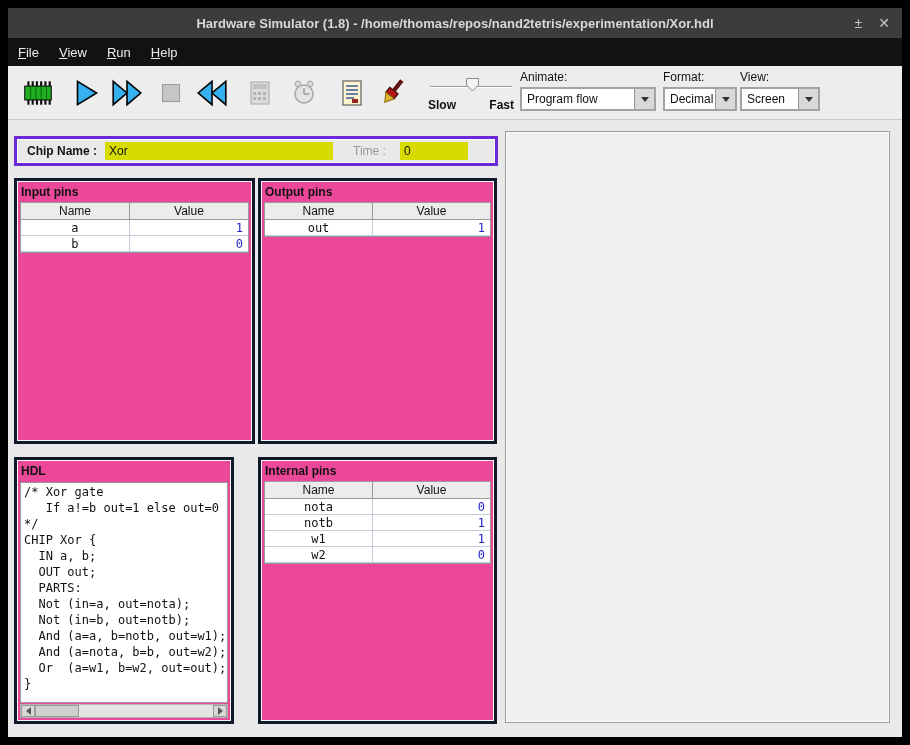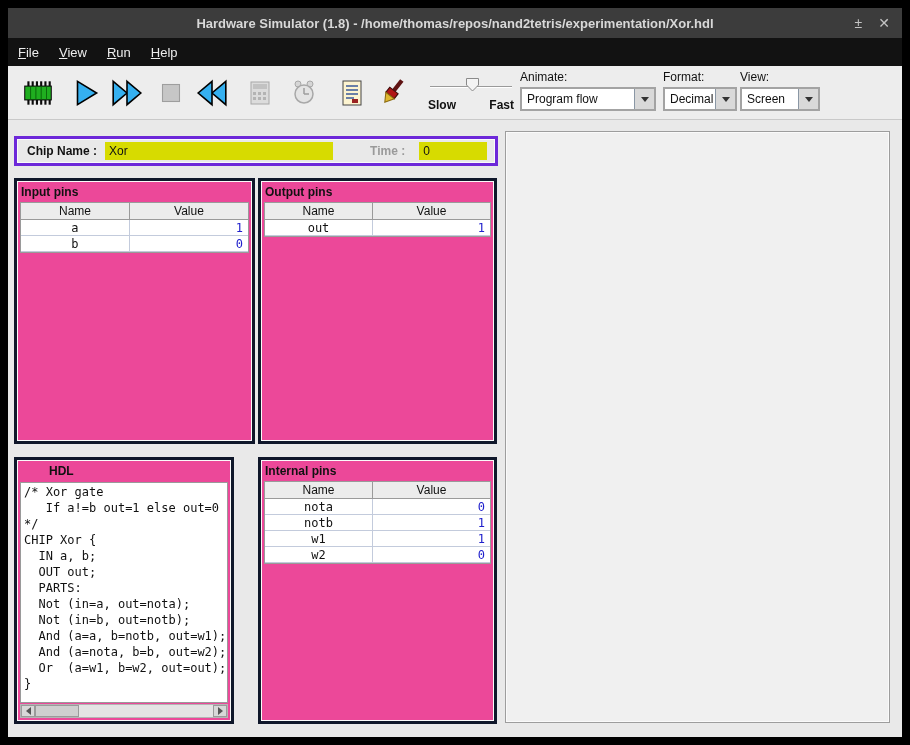--- a/index.html
+++ b/index.html
@@ -47,21 +47,21 @@
   .panel-title { font-size:12px; font-weight:bold; color:#111; padding:4px 4px 2px 4px; }
 
   
   .chipbar { position:absolute; left:6px; top:128px; width:484px; height:30px; background:#e9e9e9;
              border:3px solid #6d28d9; box-shadow:inset 0 0 0 1px #fafafa;
              display:flex; align-items:center; padding-left:10px; }
   .chip-label { font-size:12px; font-weight:bold; color:#111; }
   .yfield { height:18px; background:#d7db00; font-size:12px; color:#111; display:flex; align-items:center;
             padding-left:4px; }
   .chip-name-field { width:228px; margin-left:8px; }
-  .time-label { font-size:12px; font-weight:bold; color:#9a9a9a; margin-left:37px; }
+  .time-label { font-size:12px; font-weight:normal; color:#9a9a9a; margin-left:20px; }
   .time-field { width:68px; margin-left:14px; }
 
   
   .ptable { margin:1px 3px 4px 3px; border:1px solid #9a9a9a; background:#fff; }
   .trow { display:flex; height:16px; border-bottom:1px solid #c3cbdc; }
   .trow.thead { height:17px; background:#ececec; border-bottom:1px solid #9a9a9a; }
   .tc { display:flex; align-items:center; justify-content:center; font-size:12px; }
   .tc.cname { width:48%; border-right:1px solid #9a9a9a; font-family:"DejaVu Sans Mono",monospace; }
   .tc.cval { width:52%; font-family:"DejaVu Sans Mono",monospace; }
   .trow.thead .tc { font-family:"Liberation Sans",sans-serif; color:#111; }
@@ -277,21 +277,21 @@
         <div class="tc cname">Name</div>
         <div class="tc cval">Value</div>
       </div>
       <div class="trow">
         <div class="tc cname">out</div>
         <div class="tc cval num">1</div>
       </div>
     </div>
   </div>
 
-  <div class="panel" style="left:6px; top:449px; width:220px; height:267px;padding-left:28px;">
+  <div class="panel" style="left:6px; top:449px; width:220px; height:267px;">
     <div class="panel-title">HDL</div>
     <div class="code-area">
       <pre>/* Xor gate
    If a!=b out=1 else out=0
 */
 CHIP Xor {
   IN a, b;
   OUT out;
   PARTS:
   Not (in=a, out=nota);

